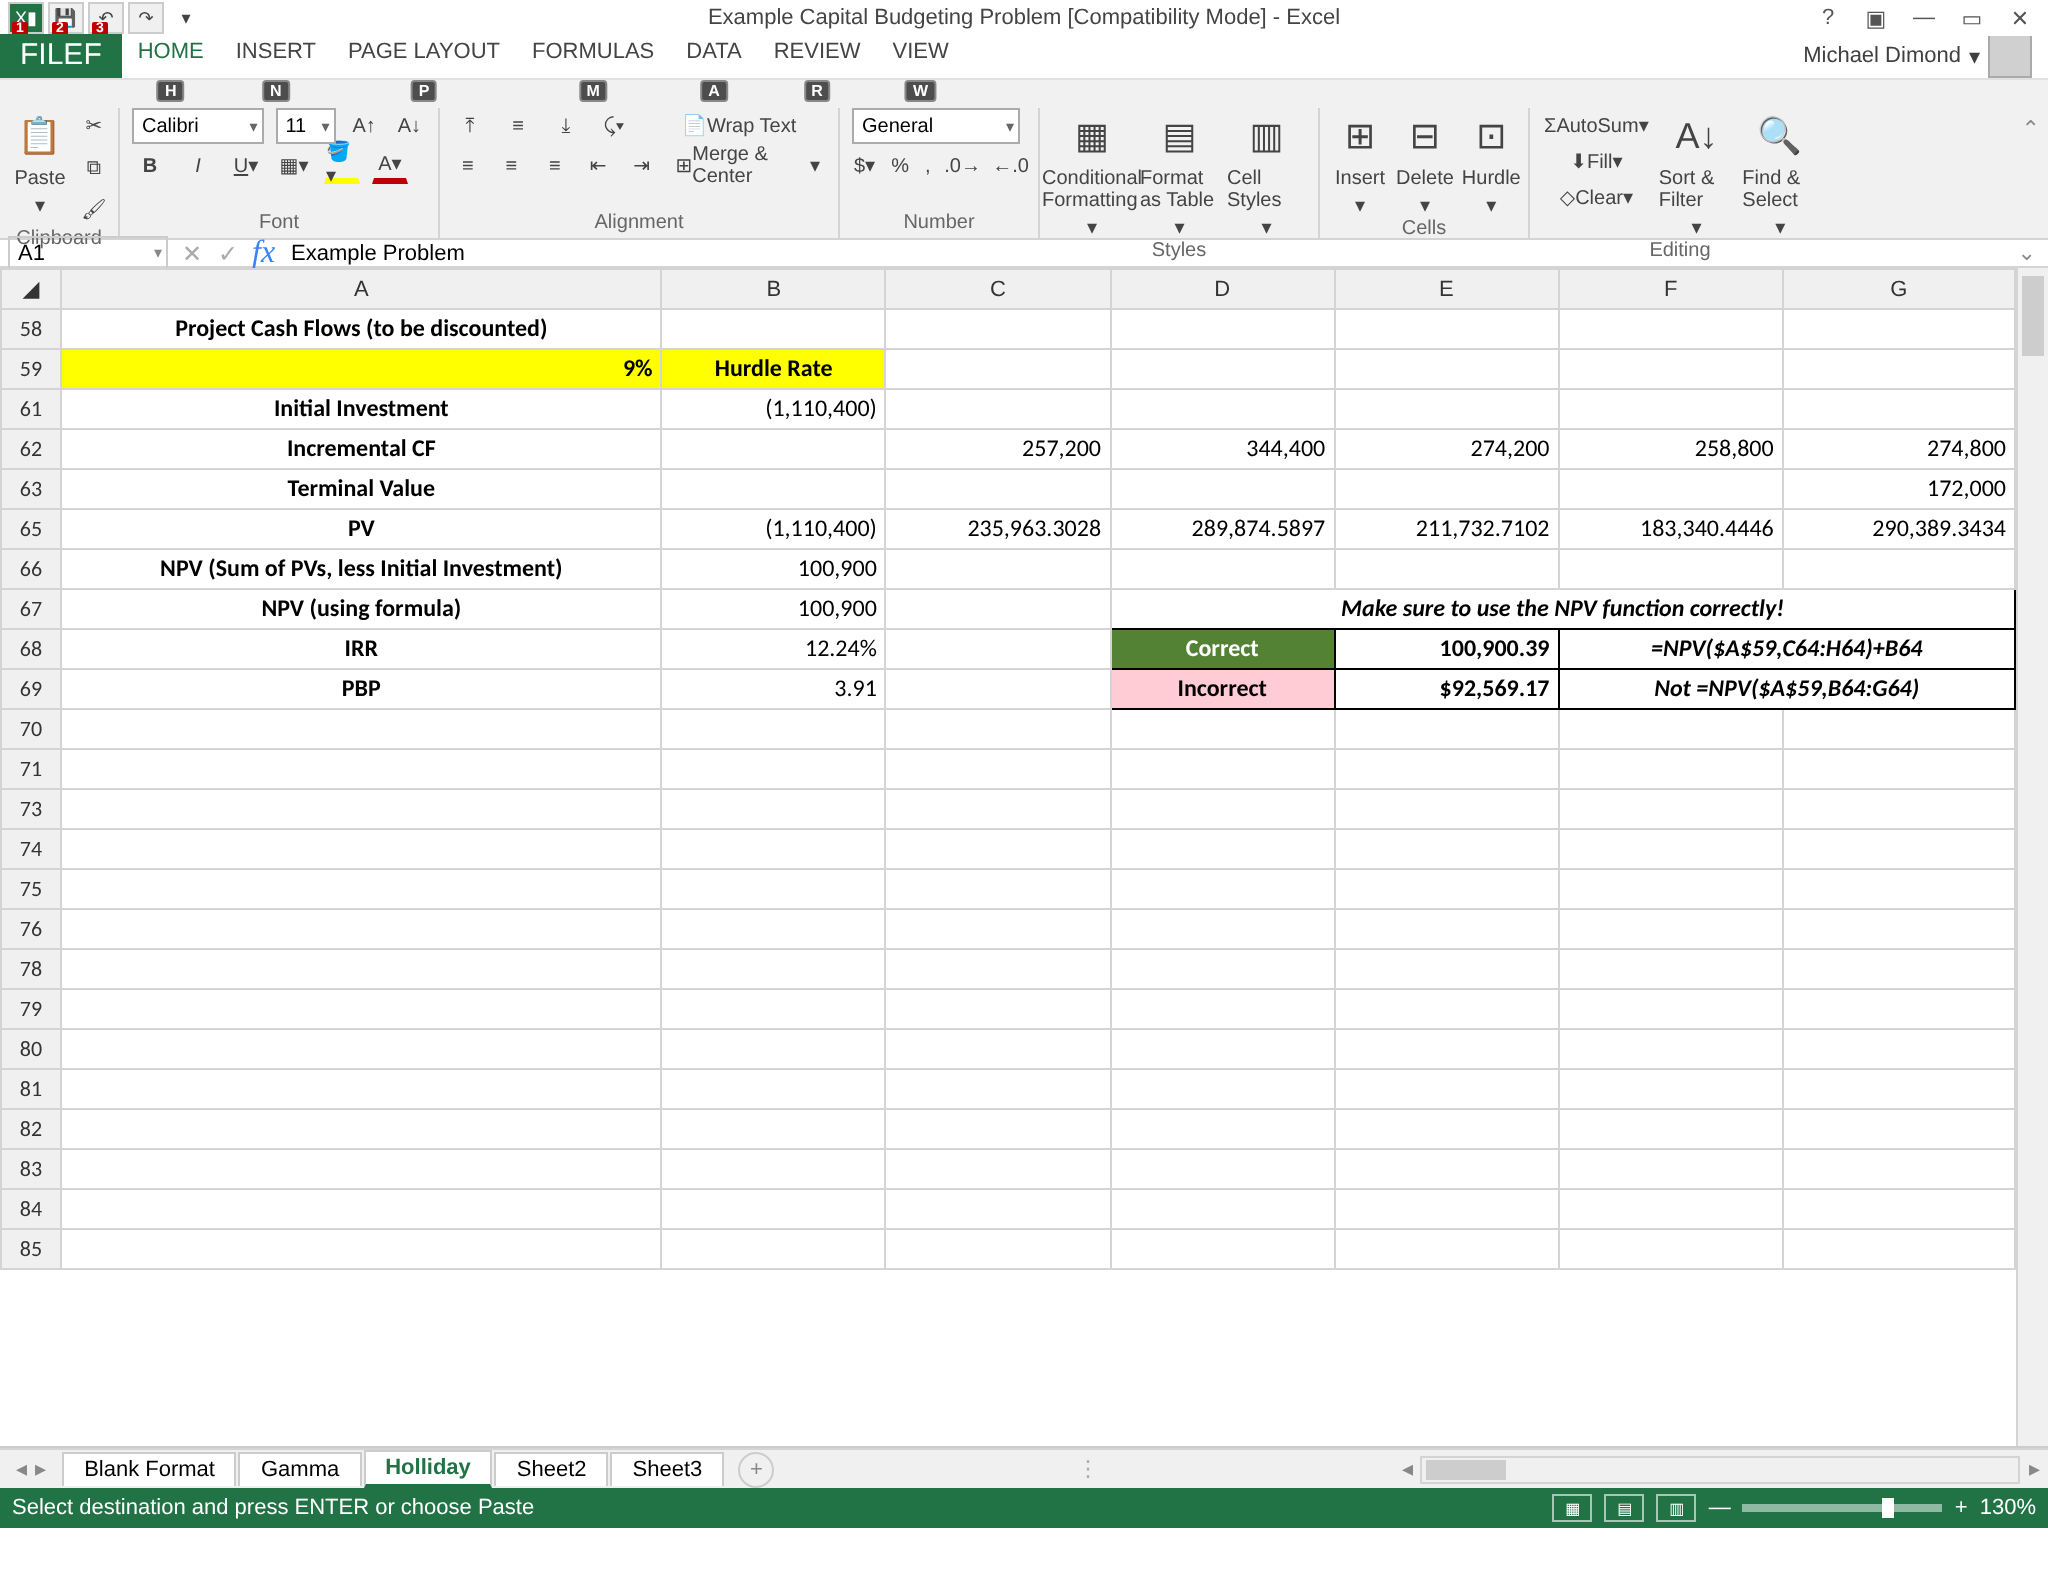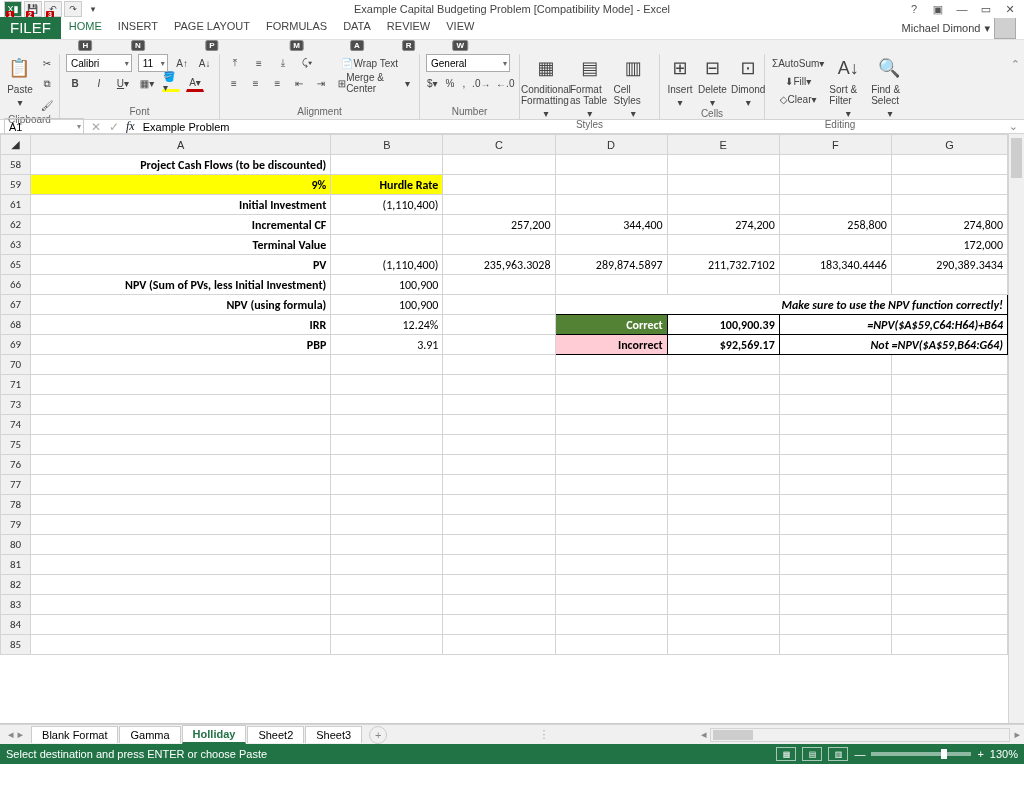--- a/index.html
+++ b/index.html
@@ -36,31 +36,31 @@
   .combo::after{content:"▾";position:absolute;right:2px;font-size:8px;color:#666;}
   .iconbtn { width:18px;height:18px;display:flex;align-items:center;justify-content:center;border:1px solid transparent;font-size:10px;color:#444;}
   .fontcol { display:flex;flex-direction:column;gap:2px; }
 
   
   .fbar { height: 14px; display:flex; align-items:center; border-bottom:1px solid #d4d4d4; background:#fff;}
   .namebox { width: 80px; border:1px solid #ccc; height:18px; margin-left:4px; padding:0 4px; font-size:11px; display:flex;align-items:center; position:relative;}
   .namebox::after{content:"▾";position:absolute;right:2px;font-size:8px;color:#888;}
   .fbar .fbtns { display:flex; gap:2px; margin:0 4px; color:#aaa;}
   .fbar .fbtns span{width:16px;text-align:center;font-size:12px;}
-  .fbar .fx { font-style:italic; font-family:serif; font-size:12px; color:#0f172a; margin-right:6px;}
+  .fbar .fx { font-style:italic; font-family:serif; font-size:16px; color:#3b82f6; margin-right:6px;}
   .fbar .finput { flex:1; font-size:11px; height:18px; display:flex;align-items:center;padding-left:2px;}
 
   
   .grid { position:relative; height: 590px; overflow:hidden; border-bottom:1px solid #ccc;}
   table { border-collapse: collapse; table-layout:fixed; }
   .colhdr th, .rowhdr { background:#f0f0f0; border:1px solid #d4d4d4; font-weight:normal; font-size:11px; color:#333; text-align:center; }
   .colhdr th { height:20px; }
   .rowhdr { width:30px;text-align:center; }
   td { border:1px solid #d4d4d4; height:20px; font-size:12px; padding:0 4px; text-align:right; color:#000; font-family: Calibri, sans-serif; white-space:nowrap; overflow:hidden;}
-  td.l { text-align:right; }
+  td.l { text-align:center; }
   td.b { font-weight:bold; }
   tr.hdrYellow td.yellow { background:#ffff00; }
   td.green { color:#fff; font-weight:bold; }
   td.pink { background:#ffccd5; }
   td.italic { font-style:italic; }
   .vscroll { position:absolute; right:0; top:0; bottom:0; width:16px; background:#f0f0f0; border-left:1px solid #d4d4d4;}
   .vscroll .thumb{position:absolute;top:4px;left:2px;right:2px;height:40px;background:#cdcdcd;}
 
   
   .sheetbar { height:20px; background:#f0f0f0; display:flex; align-items:center; border-top:1px solid #d4d4d4; font-size:11px;}
@@ -209,21 +209,21 @@
       <div class="bigbtn"><div class="ico">▦</div><span>Conditional Formatting</span>▾</div>
       <div class="bigbtn"><div class="ico">▤</div><span>Format as Table</span>▾</div>
       <div class="bigbtn"><div class="ico">▥</div><span>Cell Styles</span>▾</div>
     </div>
     <div class="label">Styles</div>
   </div>
   <div class="rgroup" style="width:105px;">
     <div class="controls">
       <div class="bigbtn"><div class="ico">⊞</div><span>Insert</span>▾</div>
       <div class="bigbtn"><div class="ico">⊟</div><span>Delete</span>▾</div>
-      <div class="bigbtn"><div class="ico">⊡</div><span>Dimond</span>▾</div>
+      <div class="bigbtn"><div class="ico">⊡</div><span>Hurdle</span>▾</div>
     </div>
     <div class="label">Cells</div>
   </div>
   <div class="rgroup" style="width:150px;border-right:none;">
     <div class="controls">
       <div class="fontcol" style="gap:0;">
         <div class="iconbtn" style="width:auto;font-size:10px;">Σ <span>AutoSum</span> ▾</div>
         <div class="iconbtn" style="width:auto;font-size:10px;">⬇ <span>Fill</span>▾</div>
         <div class="iconbtn" style="width:auto;font-size:10px;">◇ <span>Clear</span>▾</div>
       </div>
@@ -418,30 +418,20 @@
           <td class="rowhdr">76</td>
           <td></td>
           <td></td>
           <td></td>
           <td></td>
           <td></td>
           <td></td>
           <td></td>
         </tr>
   <tr>
-          <td class="rowhdr">77</td>
-          <td></td>
-          <td></td>
-          <td></td>
-          <td></td>
-          <td></td>
-          <td></td>
-          <td></td>
-        </tr>
-  <tr>
           <td class="rowhdr">78</td>
           <td></td>
           <td></td>
           <td></td>
           <td></td>
           <td></td>
           <td></td>
           <td></td>
         </tr>
   <tr>

